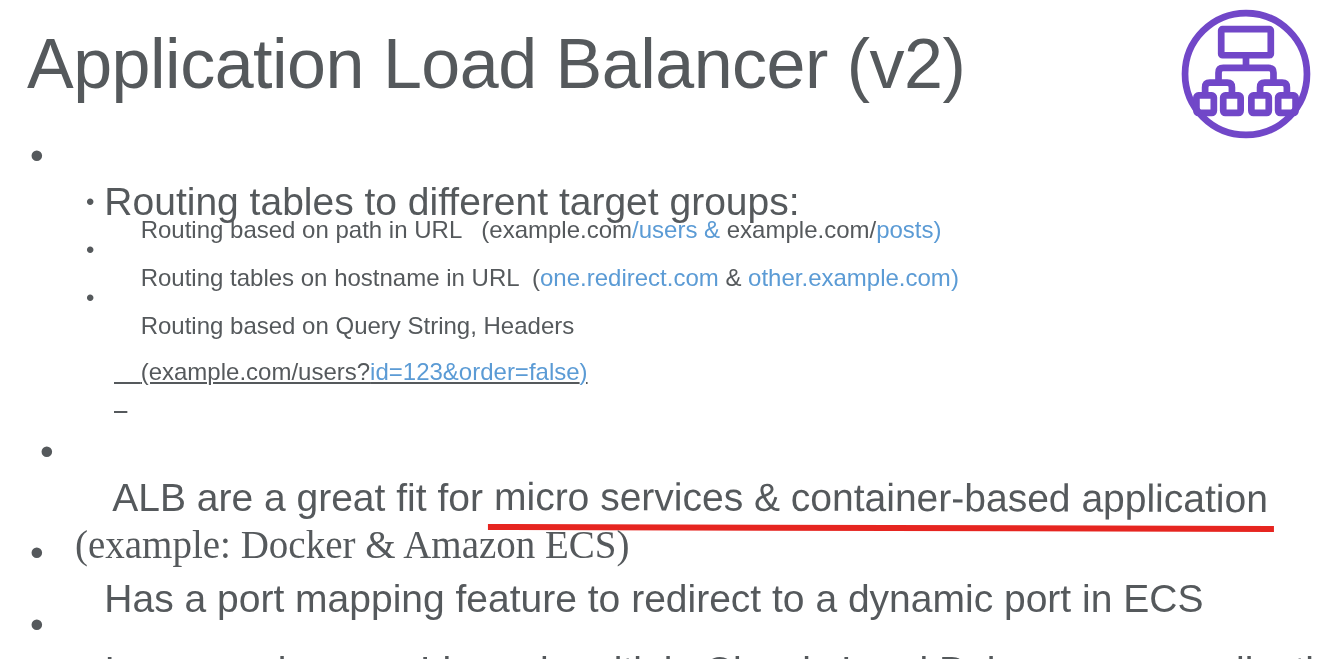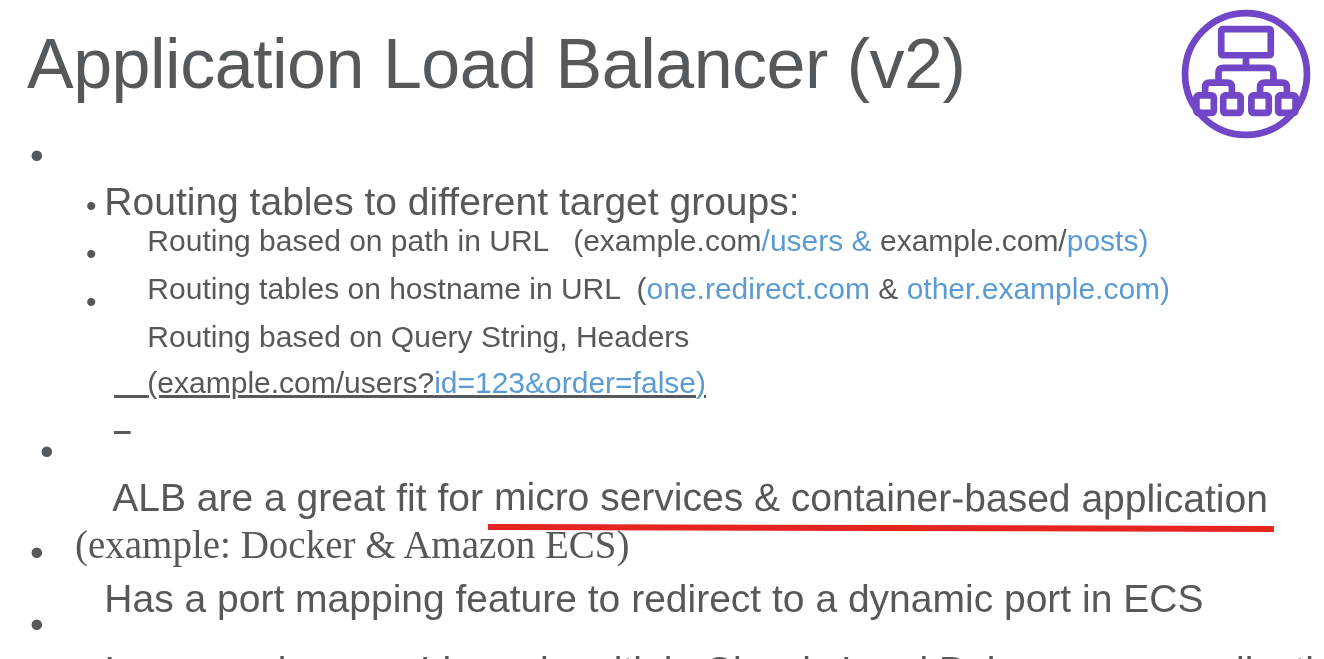--- a/index.html
+++ b/index.html
@@ -28,21 +28,21 @@
   }
   .icon-wrap{
     position:absolute;top:7px;right:11px;width:134px;height:134px;
   }
   .icon-wrap svg{width:100%;height:100%;stroke:var(--icon-purple,#7147c8);}
   .line{
     position:absolute;white-space:pre;
     line-height:1.18;
   }
   .l1{font-size:39px;}
-  .l2{font-size:30px;}
+  .l2{font-size:24px;}
   .bul{padding-left:31px;}
   .bul::before{
     content:"\2022";
     position:absolute;left:0;top:0;
     color:var(--text-gray,#55595c);
   }
   .l2.bul{padding-left:28px;}
   .blue{color:var(--link-blue,#5b9bd5);}
   .gray{color:var(--text-gray,#55595c);}
   .red-underline{

